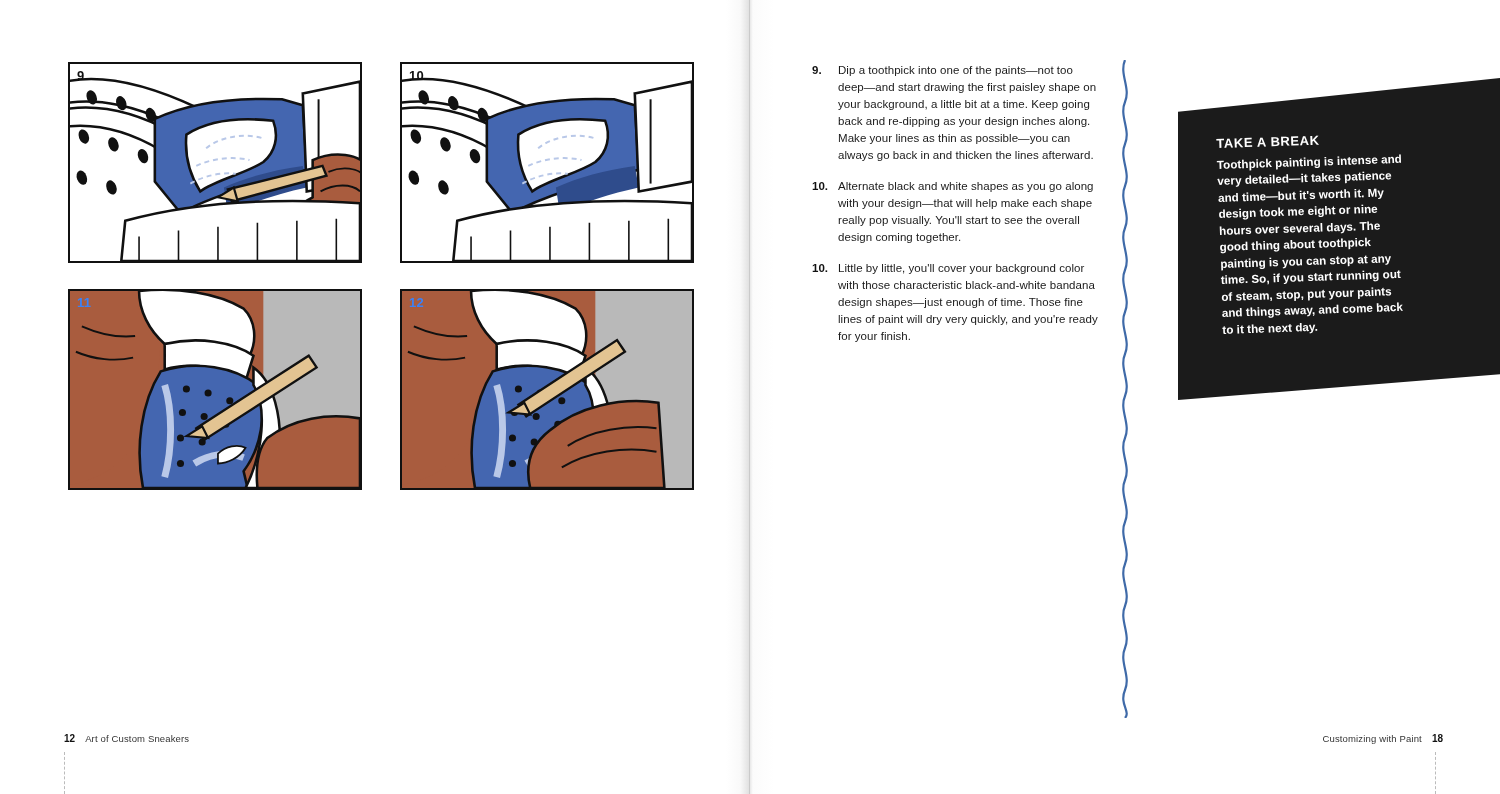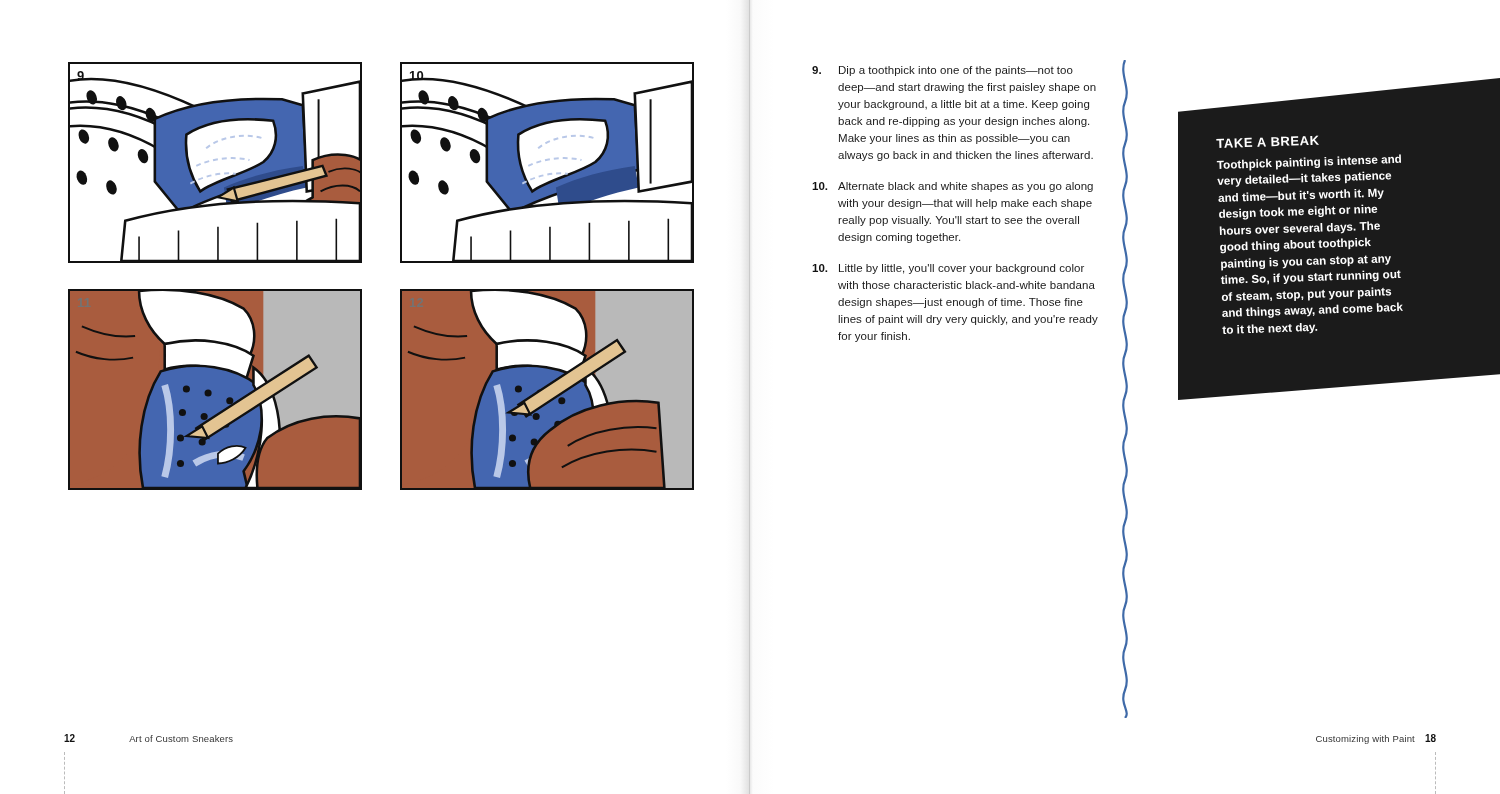--- a/index.html
+++ b/index.html
@@ -76,21 +76,21 @@
   .fig-num {
     position: absolute;
     left: 7px;
     top: 4px;
     z-index: 8;
     font-weight: bold;
     font-size: 13px;
     color: #111111;
     letter-spacing: .2px;
   }
-  .fig-num.on-dark { color: #737373; }
+  .fig-num.on-dark { color: #3b82f6; }
   .fig svg { display: block; width: 100%; height: 100%; }
 
   
   .instructions {
     position: absolute;
     left: 812px;
     top: 62px;
     width: 290px;
   }
   .step {
@@ -167,31 +167,30 @@
   .footer {
     position: absolute;
     bottom: 50px;
     font-size: 9.5px;
     color: #333333;
     display: flex;
     align-items: baseline;
     gap: 10px;
   }
   .footer-left { left: 64px; }
-  .footer-right { right: 64px; }
+  .footer-right { right: 57px; }
   .folio {
     font-weight: bold;
     font-size: 10px;
     color: #111111;
   }
   .running-head {
     font-size: 9.5px;
     color: #333333;
     letter-spacing: .15px;
-    margin-left: 44px;
   }
 
   
   .crop {
     position: absolute;
     width: 0;
     border-left: 1px dashed #bbbbbb;
     height: 42px;
     bottom: 0;
   }

